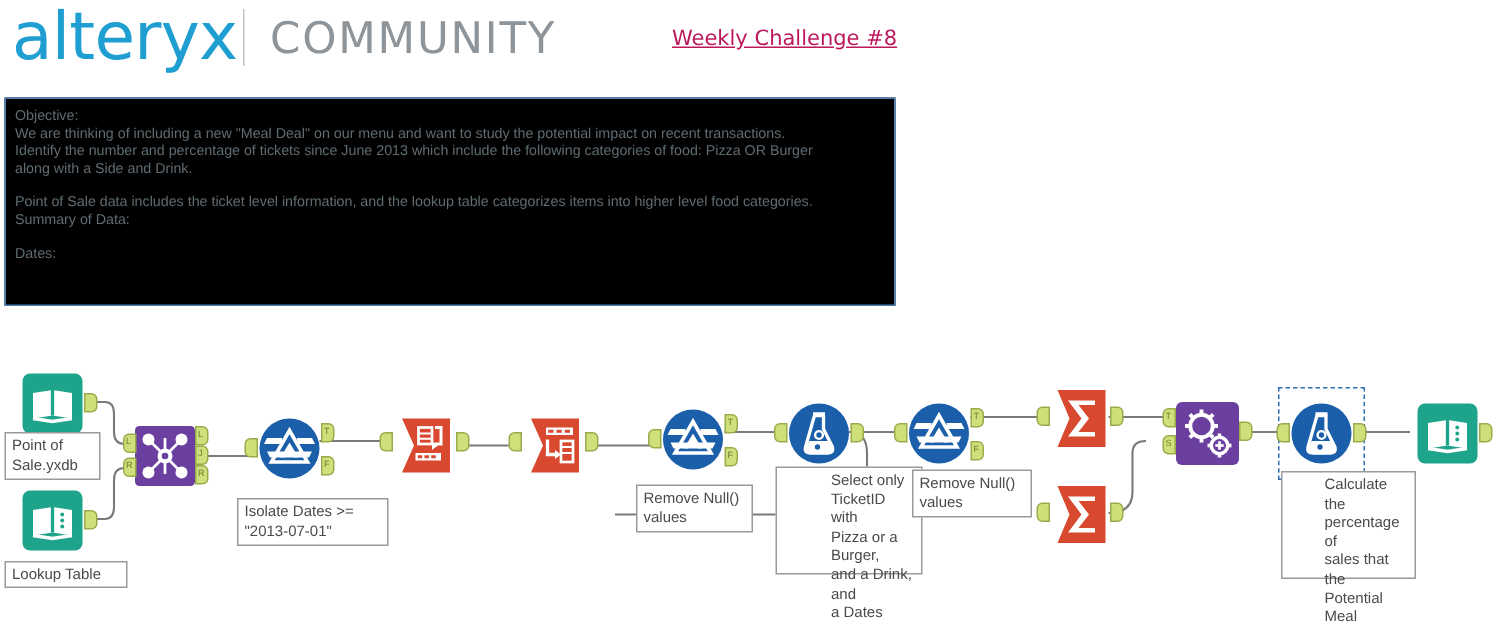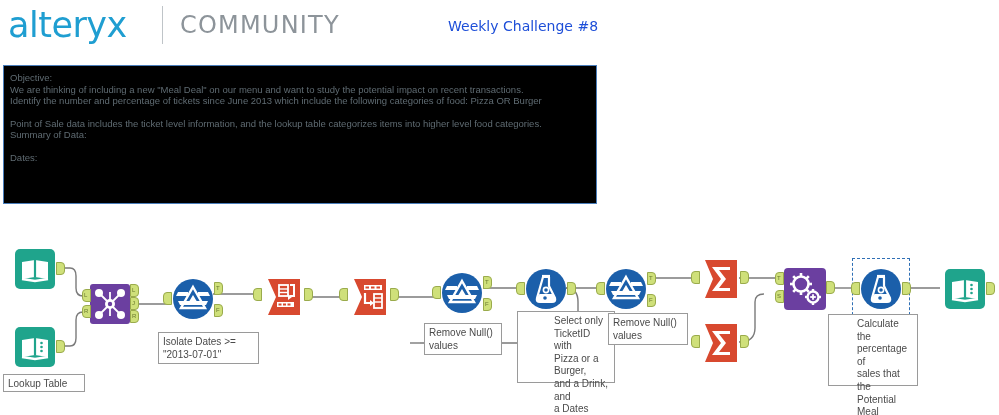--- a/index.html
+++ b/index.html
@@ -19,50 +19,51 @@
 
   
   #header {
     position: absolute;
     left: 0; top: 0;
     width: 999px; height: 52px;
   }
   #logo-text {
     position: absolute;
     left: 8px; top: 4px;
-    font-size: 35px;
+    font-size: 44px;
     letter-spacing: -0.5px;
     color: #1f9ed1;
     font-family: "DejaVu Sans", sans-serif;
     font-weight: 400;
     line-height: 42px;
   }
   #logo-divider {
     position: absolute;
     left: 162px; top: 6px;
     width: 1px; height: 38px;
     background: #bfc4c8;
   }
   #community-text {
     position: absolute;
     left: 180px; top: 10px;
-    font-size: 24px;
+    font-size: 29px;
     letter-spacing: 1.2px;
     color: #8d949a;
     font-family: "DejaVu Sans", sans-serif;
     font-weight: 400;
     line-height: 30px;
   }
   #challenge-title {
     position: absolute;
     left: 448px; top: 17px;
     font-size: 14px;
-    color: #1d4ed8;
+    color: #be185d;
     font-family: "DejaVu Sans", sans-serif;
     line-height: 18px;
+    text-decoration: underline;
   }
 
   
   #objective-panel {
     position: absolute;
     left: 3px; top: 65px;
     width: 594px; height: 139px;
     border: 1px solid #4a7ebb;
     background: #000000;
     box-sizing: border-box;
@@ -138,20 +139,21 @@
   <div id="logo-text">alteryx</div>
   <div id="logo-divider"></div>
   <div id="community-text">COMMUNITY</div>
   <div id="challenge-title">Weekly Challenge #8</div>
 </div>
 
 <div id="objective-panel">
   <div class="obj-line">Objective:</div>
   <div class="obj-line">We are thinking of including a new "Meal Deal" on our menu and want to study the potential impact on recent transactions.</div>
   <div class="obj-line">Identify the number and percentage of tickets since June 2013 which include the following categories of food: Pizza OR Burger</div>
+  <div class="obj-line">along with a Side and Drink.</div>
   <div class="obj-gap"></div>
   <div class="obj-line">Point of Sale data includes the ticket level information, and the lookup table categorizes items into higher level food categories.</div>
   <div class="obj-line">Summary of Data:</div>
   <div class="obj-gap"></div>
   <div class="obj-line">Dates:</div>
 </div>
 
 <div id="canvas">
 
   <svg id="wires" width="999" height="205">
@@ -192,20 +194,24 @@
   </svg>
 
   <div class="node" style="left:14px; top:38px;">
     <svg width="42" height="42" viewBox="0 0 42 42">
       <rect x="1" y="1" width="40" height="40" rx="5" fill="#1fa48c"></rect>
       <path d="M21,12 L8,14 L8,31 L21,29 L34,31 L34,14 Z" fill="#ffffff"></path>
       <path d="M21,12 L21,29" stroke="#1fa48c" stroke-width="2.2" fill="none"></path>
       <path d="M8,31 L21,33 L34,31" fill="none" stroke="#ffffff" stroke-width="2.4"></path>
     </svg>
     <div class="nub out" style="left:42px; top:14px;"></div>
+  </div>
+  <div class="annot" style="left:3px; top:78px; width:64px; height:32px;">
+    <div>Point of</div>
+    <div>Sale.yxdb</div>
   </div>
 
   <div class="node" style="left:14px; top:116px;">
     <svg width="42" height="42" viewBox="0 0 42 42">
       <rect x="1" y="1" width="40" height="40" rx="5" fill="#1fa48c"></rect>
       <path d="M21,12 L8,14 L8,31 L21,29 L34,31 L34,14 Z" fill="#ffffff"></path>
       <path d="M21,12 L21,29" stroke="#1fa48c" stroke-width="2.2" fill="none"></path>
       <path d="M8,31 L21,33 L34,31" fill="none" stroke="#ffffff" stroke-width="2.4"></path>
       <circle cx="27.5" cy="17" r="1.3" fill="#1fa48c"></circle>
       <circle cx="27.5" cy="21" r="1.3" fill="#1fa48c"></circle>
@@ -440,21 +446,21 @@
       <circle cx="21" cy="21" r="20" fill="#1b5faa"></circle>
       <path d="M18,9 L24,9 L24,18 L30,30 Q31,34 27,34 L15,34 Q11,34 12,30 Z" fill="none" stroke="#ffffff" stroke-width="2.2" stroke-linejoin="round"></path>
       <path d="M14.5,26 L27.5,26 L30,30 Q31,34 27,34 L15,34 Q11,34 12,30 Z" fill="#ffffff"></path>
       <circle cx="21" cy="22" r="2.6" fill="none" stroke="#ffffff" stroke-width="1.6"></circle>
       <circle cx="20" cy="30" r="1.8" fill="#1b5faa"></circle>
       <path d="M17,8 L25,8" stroke="#ffffff" stroke-width="2.2"></path>
     </svg>
     <div class="nub in" style="left:-9px; top:14px;"></div>
     <div class="nub out" style="left:42px; top:14px;"></div>
   </div>
-  <div class="annot" style="left:828px; top:104px; width:90px; height:72px;padding-left:28px;">
+  <div class="annot" style="left:854px; top:104px; width:90px; height:72px;padding-left:28px;">
     <div>Calculate the</div>
     <div>percentage of</div>
     <div>sales that the</div>
     <div>Potential Meal</div>
     <div>Deal represents</div>
   </div>
 
   <div class="node" style="left:944px; top:58px;">
     <svg width="42" height="42" viewBox="0 0 42 42">
       <rect x="1" y="1" width="40" height="40" rx="5" fill="#1fa48c"></rect>

